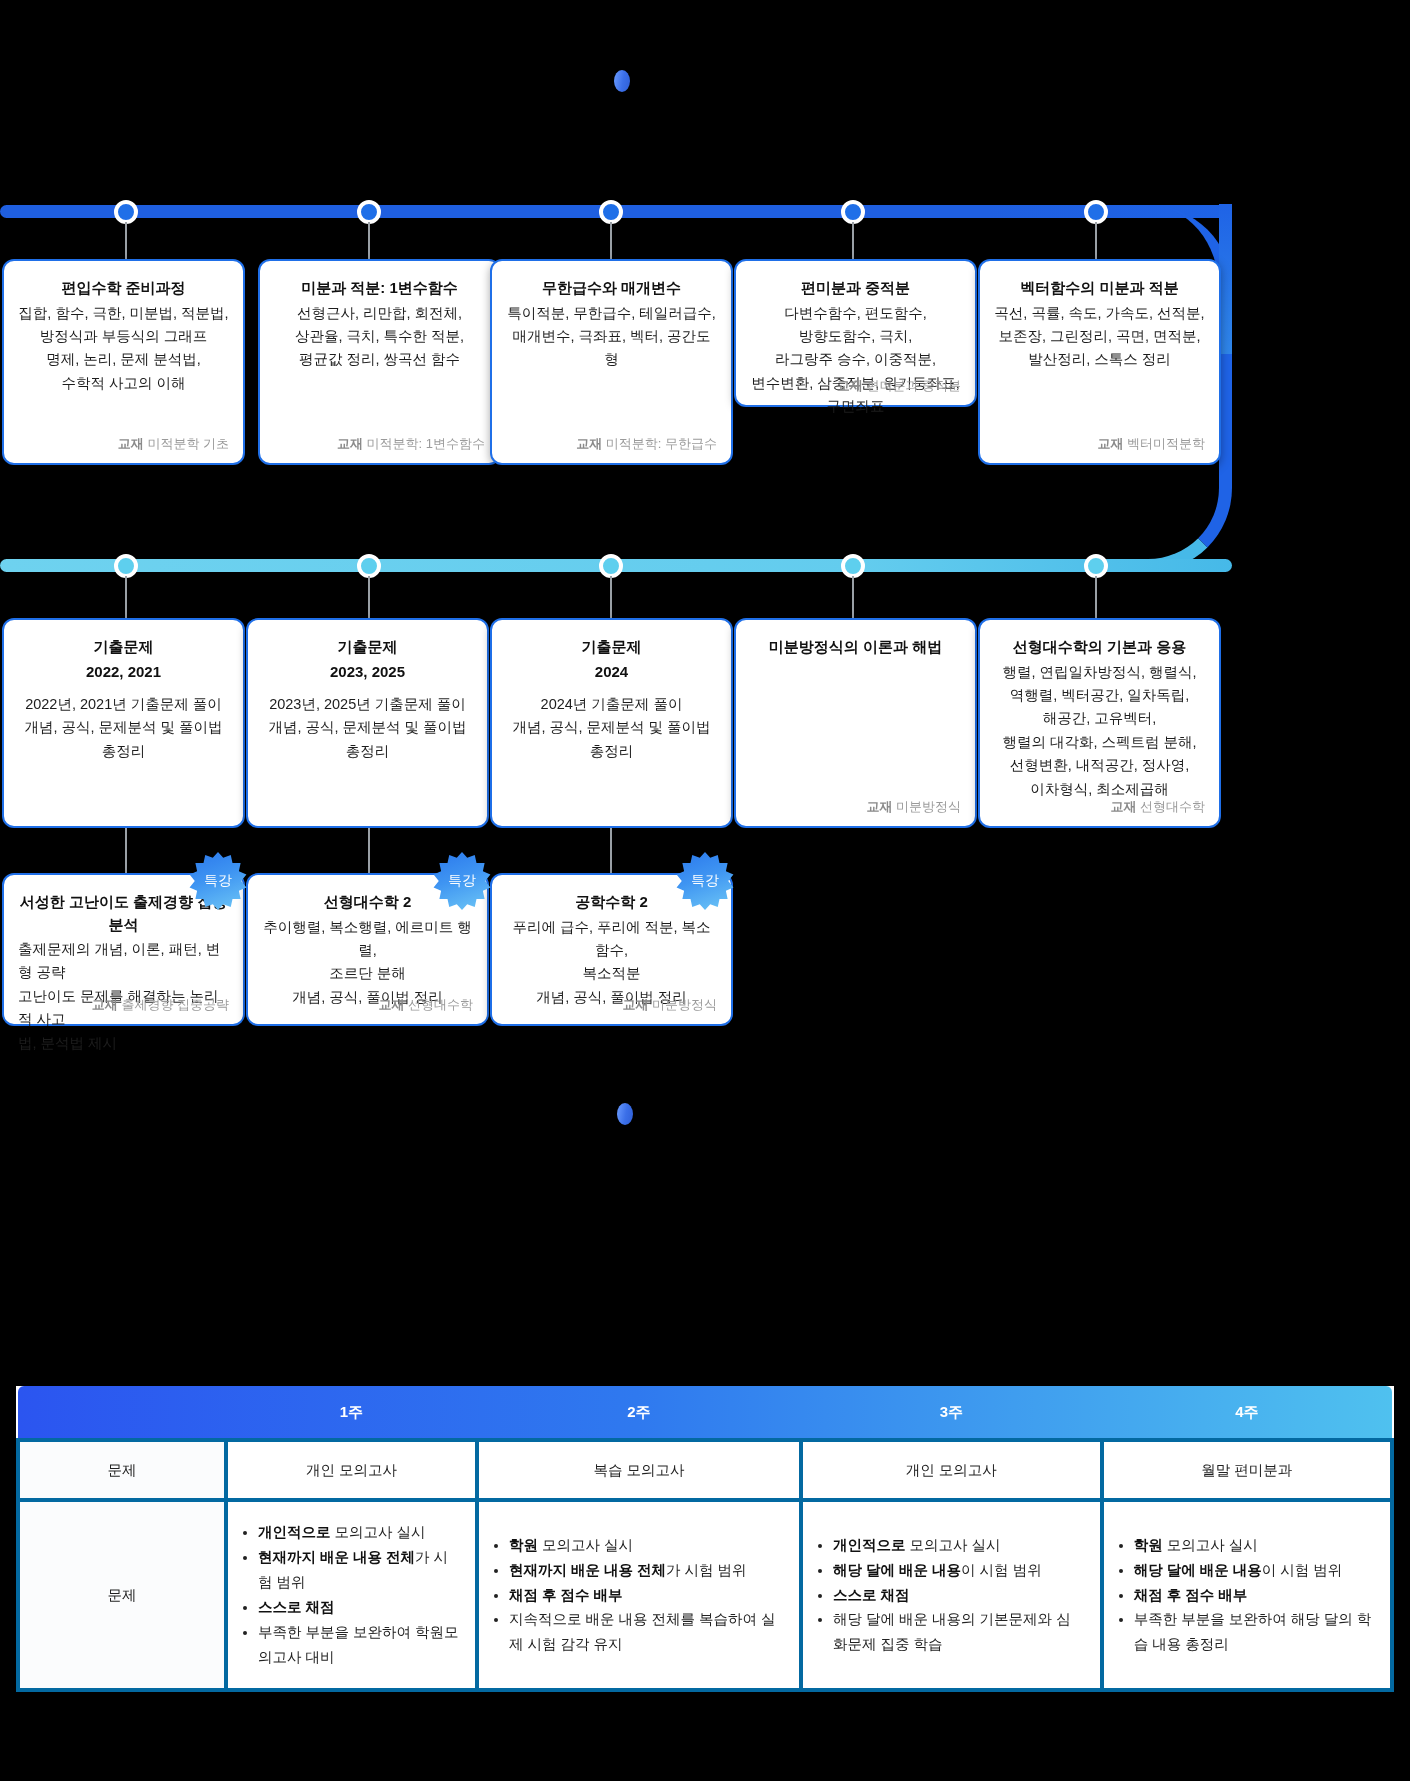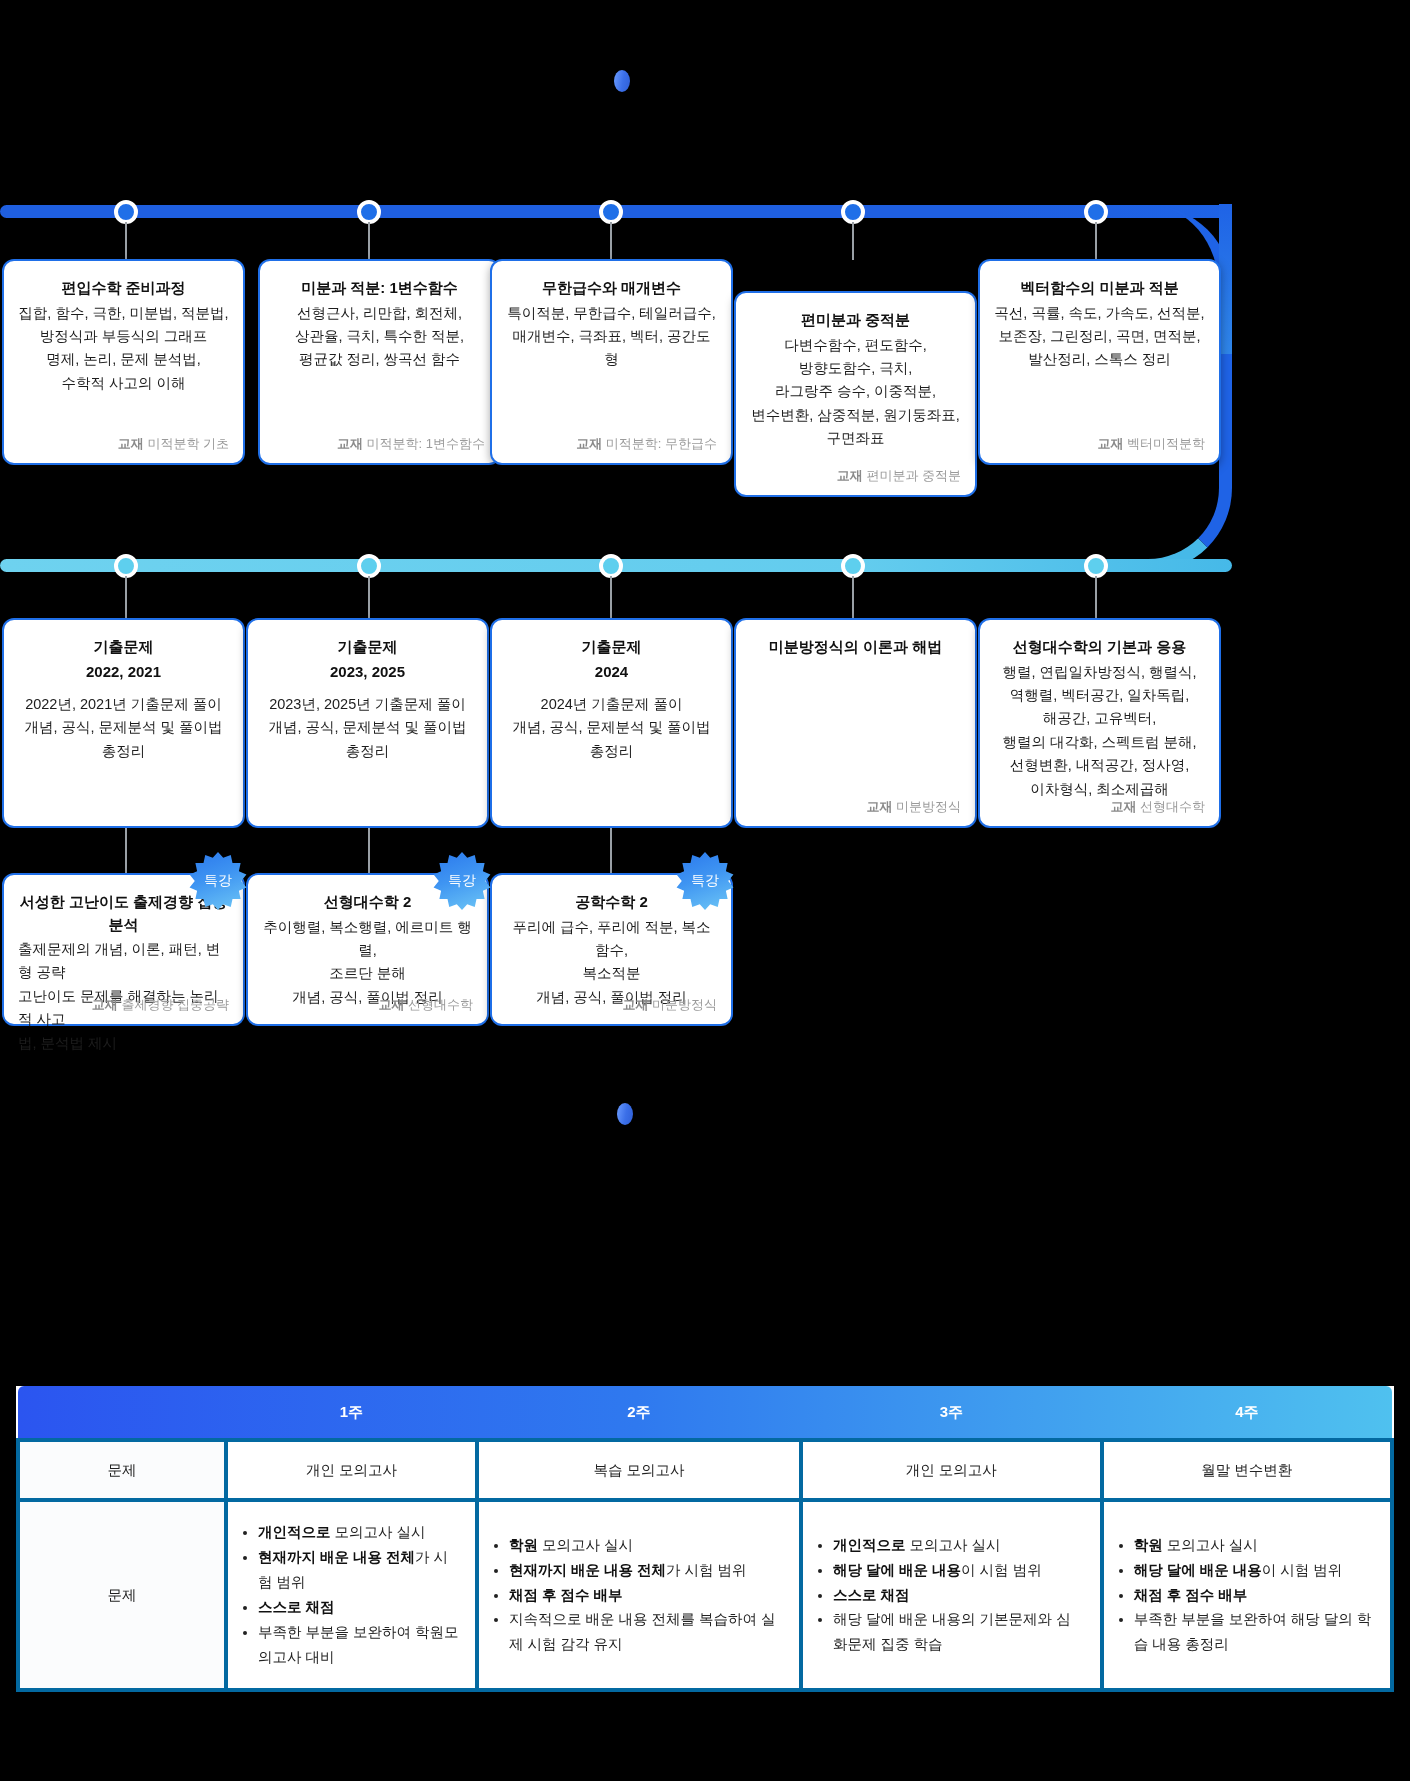--- a/index.html
+++ b/index.html
@@ -254,21 +254,21 @@
 <div class="card" style="left:490px;top:259px;width:243px;height:206px;">
   <div class="card-title">무한급수와 매개변수</div>
   <div class="card-body" style="white-space:pre-line;">특이적분, 무한급수, 테일러급수,
 매개변수, 극좌표, 벡터, 공간도형</div>
   <div class="card-foot">
     <b>교재</b>
     <span>미적분학: 무한급수</span>
   </div>
 </div>
 
-<div class="card" style="left:734px;top:259px;width:243px;height:206px;margin-top:32px;">
+<div class="card" style="left:734px;top:259px;width:243px;height:148px;">
   <div class="card-title">편미분과 중적분</div>
   <div class="card-body" style="white-space:pre-line;">다변수함수, 편도함수,
 방향도함수, 극치,
 라그랑주 승수, 이중적분,
 변수변환, 삼중적분, 원기둥좌표,
 구면좌표</div>
   <div class="card-foot">
     <b>교재</b>
     <span>편미분과 중적분</span>
   </div>
@@ -400,21 +400,21 @@
       <th>3주</th>
       <th>4주</th>
     </tr>
   </thead>
   <tbody>
     <tr>
       <td class="row-label">문제</td>
       <td class="cell-center">개인 모의고사</td>
       <td class="cell-center">복습 모의고사</td>
       <td class="cell-center">개인 모의고사</td>
-      <td class="cell-center">월말 변수변환</td>
+      <td class="cell-center">월말 편미분과</td>
     </tr>
     <tr>
       <td class="row-label">문제</td>
       <td class="cell-list">
           <ul>
             <li><b>개인적으로</b> 모의고사 실시</li>
             <li><b>현재까지 배운 내용 전체</b>가 시험 범위</li>
             <li><b>스스로 채점</b></li>
             <li>부족한 부분을 보완하여 학원모의고사 대비</li>
           </ul>

